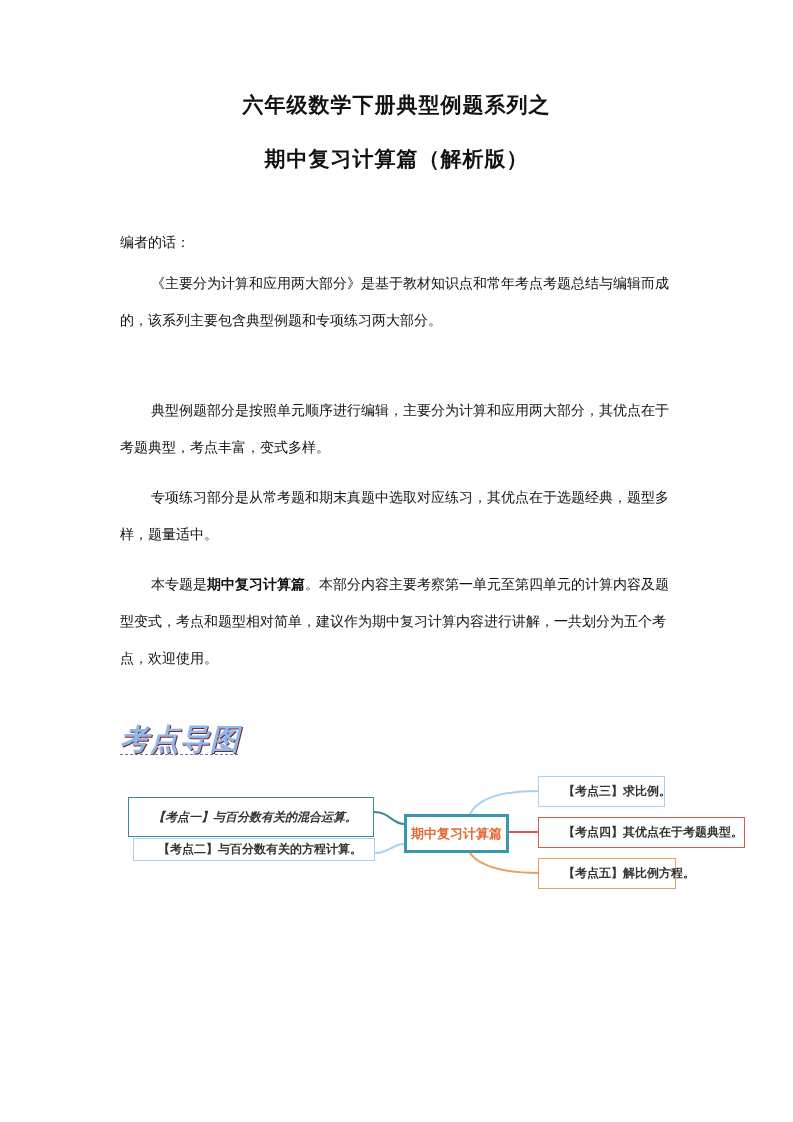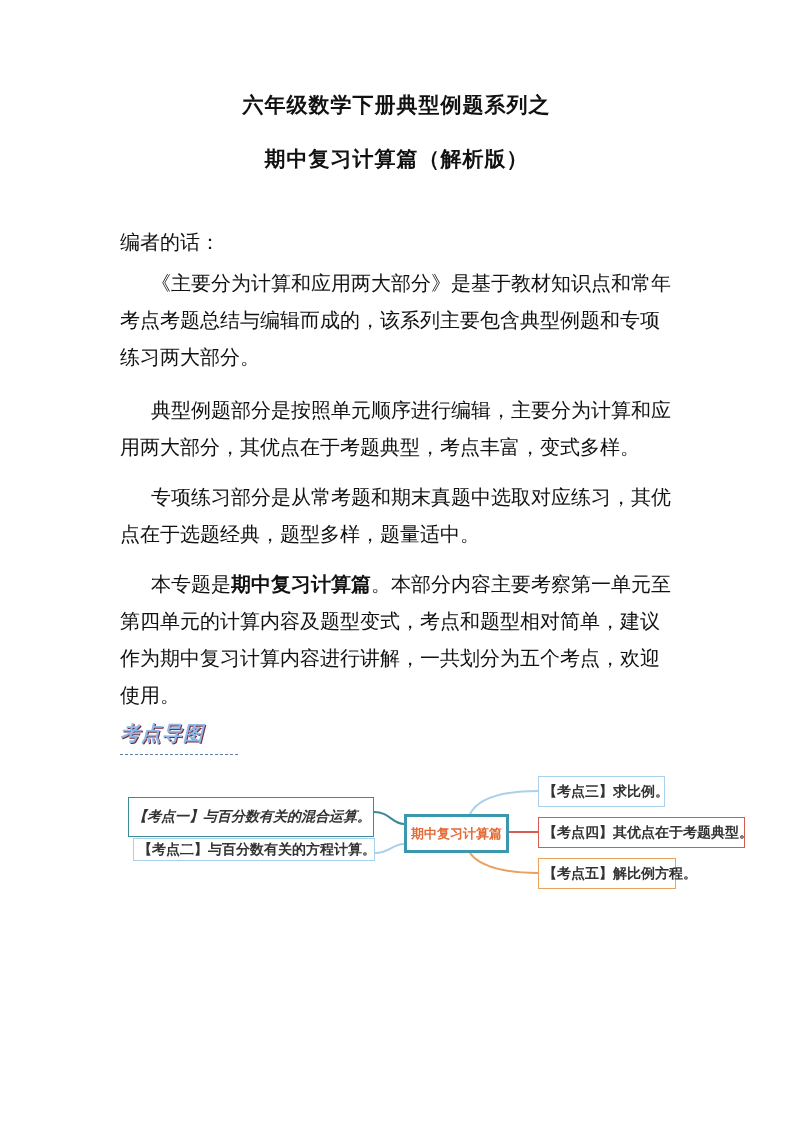--- a/index.html
+++ b/index.html
@@ -6,39 +6,39 @@
     body {
       width: 793px; height: 1122px; background: #ffffff; position: relative; overflow: hidden;
       font-family: "DejaVu Sans", "Liberation Sans", sans-serif; color: #111;
     }
     .title {
       position: absolute; left: 0; width: 793px; text-align: center;
       font-size: 21px; font-weight: bold; letter-spacing: 1px; color: #111;
     }
     .para {
       position: absolute; left: 120px; width: 555px;
-      font-size: 20px; line-height: 37px; color: #111;
+      font-size: 14px; line-height: 37px; color: #111;
     }
     .indent { text-indent: 31px; }
     .para b { font-weight: bold; }
     .mm-title {
       position: absolute; left: 120px; top: 720px;
-      font-size: 20px; font-style: italic; font-weight: bold;
+      font-size: 29px; font-style: italic; font-weight: bold;
       color: #8fb8e8; letter-spacing: 1px;
       text-shadow: 1px 1px 0 #7a2a36;
       font-family: "DejaVu Serif", serif;
     }
     .mm-underline {
       position: absolute; left: 120px; top: 754px; width: 118px; height: 0;
       border-top: 1px dashed #5f7fa0;
     }
     .node {
       position: absolute; box-sizing: border-box; background: #fff;
-      font-size: 14px; font-weight: bold; color: #333;
-      display: flex; align-items: center; padding-left: 4px; white-space: nowrap;
+      font-size: 12px; font-weight: bold; color: #333;
+      display: flex; align-items: center; padding-left: 24px; white-space: nowrap;
     }
     .n1 { left: 128px; top: 797px; width: 246px; height: 40px; border: 1.5px solid #3d8a96; font-style: italic; }
     .n2 { left: 133px; top: 838px; width: 242px; height: 23px; border: 1.5px solid #a9d0ec; }
     .center {
       position: absolute; left: 404px; top: 814px; width: 105px; height: 39px; box-sizing: border-box;
       border: 3px solid #3a97ad; background: #fff; color: #e36a35;
       font-size: 13px; font-weight: bold; display: flex; align-items: center; justify-content: center;
     }
     .n3 { left: 538px; top: 776px; width: 127px; height: 31px; border: 1.5px solid #a9d0ec; }
     .n4 { left: 538px; top: 817px; width: 207px; height: 31px; border: 1.5px solid #d65b52; }

